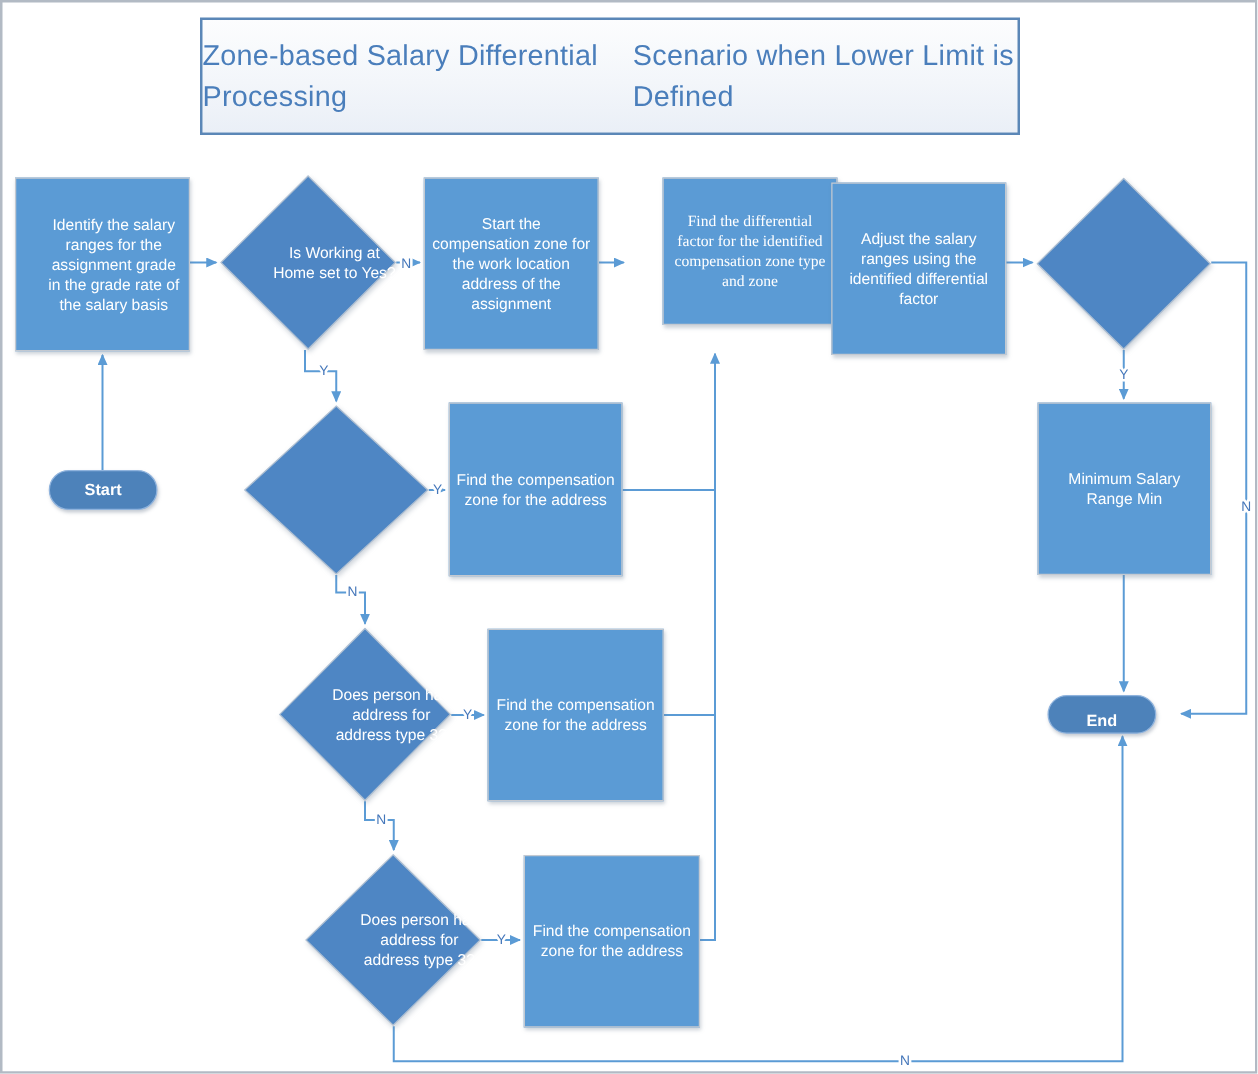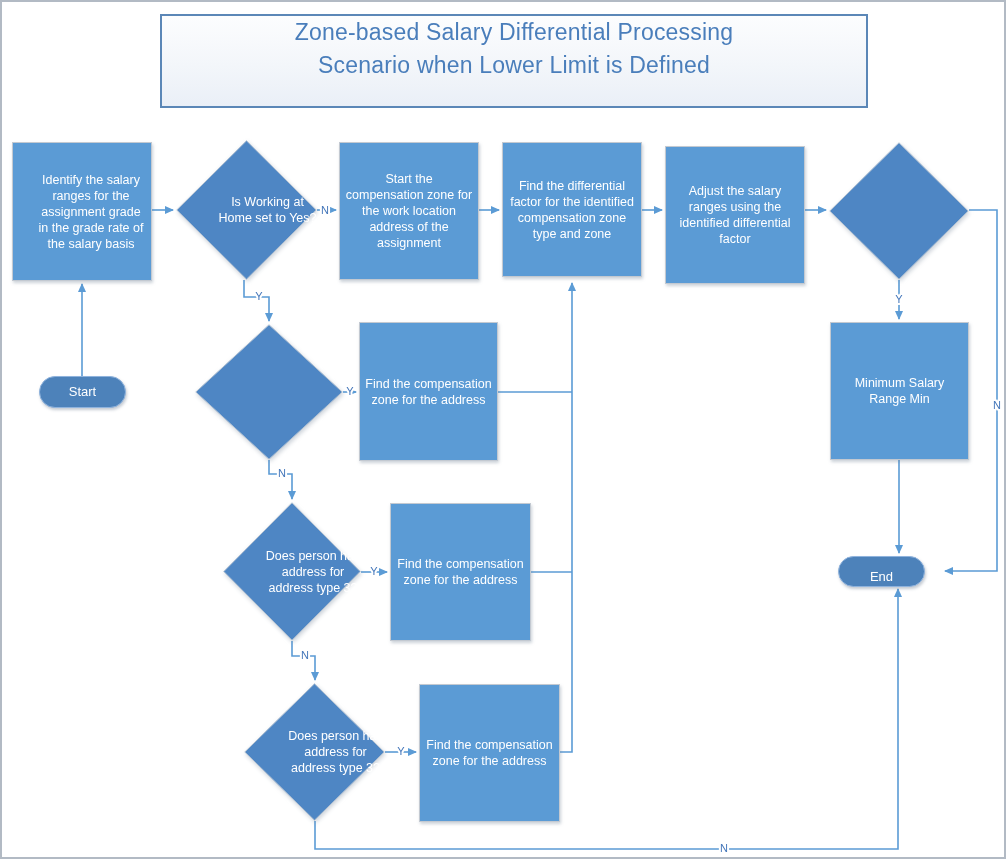--- a/index.html
+++ b/index.html
@@ -2,37 +2,37 @@
 <html><head>
 <meta charset="utf-8">
 <style>
   html,body{margin:0;padding:0;background:#ffffff;font-family:"Liberation Sans",sans-serif;}
   .canvas{
     position:relative;width:1006px;height:859px;box-sizing:border-box;
     background:#ffffff;border:2px solid #b2bac4;overflow:hidden;
   }
   
   .title-box{
-    position:absolute;left:158px;top:12px;width:708px;height:94px;box-sizing:border-box;
+    position:absolute;left:158px;top:12px;width:656px;height:94px;box-sizing:border-box;
     border:2px solid #5b87b7;
     background:linear-gradient(180deg,#fcfdfe 0%,#f3f6fa 55%,#eaeff7 100%);
-    display:flex;flex-direction:column;align-items:center;justify-content:flex-start;
+    display:flex;flex-direction:row;align-items:center;justify-content:center;
     color:#4a7ebb;font-size:23px;line-height:1.45;letter-spacing:.2px;
   }
   
   .node{position:absolute;box-sizing:border-box;display:flex;align-items:center;justify-content:center;
         color:#ffffff;font-size:12.5px;line-height:1.28;text-align:center;}
   .node .lbl{position:relative;z-index:2;}
   .node.process{
     background:#5b9bd5;border:1px solid #c3c9d1;padding:3px 5px;
     box-shadow:1px 2px 3px rgba(110,125,145,.35);
   }
   .node.terminator{
     background:#4d82ba;border:1px solid #8fb3dd;border-radius:16px;
-    box-shadow:1px 2px 3px rgba(110,125,145,.4);font-size:13px;
+    box-shadow:1px 2px 3px rgba(110,125,145,.4);font-size:13px;font-weight:bold;
   }
   .node.decision{background:transparent;border:none;}
   .node.decision svg{position:absolute;left:0;top:0;width:100%;height:100%;z-index:1;
     filter:drop-shadow(1px 2px 2px rgba(110,125,145,.35));}
   .node.decision .lbl{width:76%;margin-left:42px;}
   
   #edge-layer{position:absolute;left:0;top:0;width:1006px;height:859px;pointer-events:none;}
   #edge-layer path.edge{fill:none;stroke:#5b9bd5;stroke-width:1.6px;}
   #edge-layer text.edge-label{
     font-family:"Liberation Sans",sans-serif;font-size:11px;fill:#4577ba;
@@ -89,21 +89,21 @@
       </div>
       <div class="node decision" style="left: 174px; top: 138px; width: 141px; height: 140px;">
         <svg viewBox="0 0 141 140">
           <polygon points="70.5,0.8 140.2,70 70.5,139.2 0.8,70" fill="#4e86c4" stroke="#aebfd2" stroke-width="1"></polygon>
         </svg>
         <span class="lbl">Is Working at Home set to Yes?</span>
       </div>
       <div class="node process" style="left: 337px; top: 140px; width: 140px; height: 138px;">
         <span class="lbl">Start the compensation zone for the work location address of the assignment</span>
       </div>
-      <div class="node process" style="left: 500px; top: 140px; width: 140px; height: 135px;">
+      <div class="node process" style="left: 528px; top: 140px; width: 140px; height: 118px; font-family: Liberation Serif, serif;">
         <span class="lbl">Find the differential factor for the identified compensation zone type and zone</span>
       </div>
       <div class="node process" style="left: 663px; top: 144px; width: 140px; height: 138px;">
         <span class="lbl">Adjust the salary ranges using the identified differential factor</span>
       </div>
       <div class="node decision" style="left: 827px; top: 140px; width: 140px; height: 138px;">
         <svg viewBox="0 0 140 138">
           <polygon points="70,0.8 139.2,69 70,137.2 0.8,69" fill="#4e86c4" stroke="#aebfd2" stroke-width="1"></polygon>
         </svg>
       </div>

